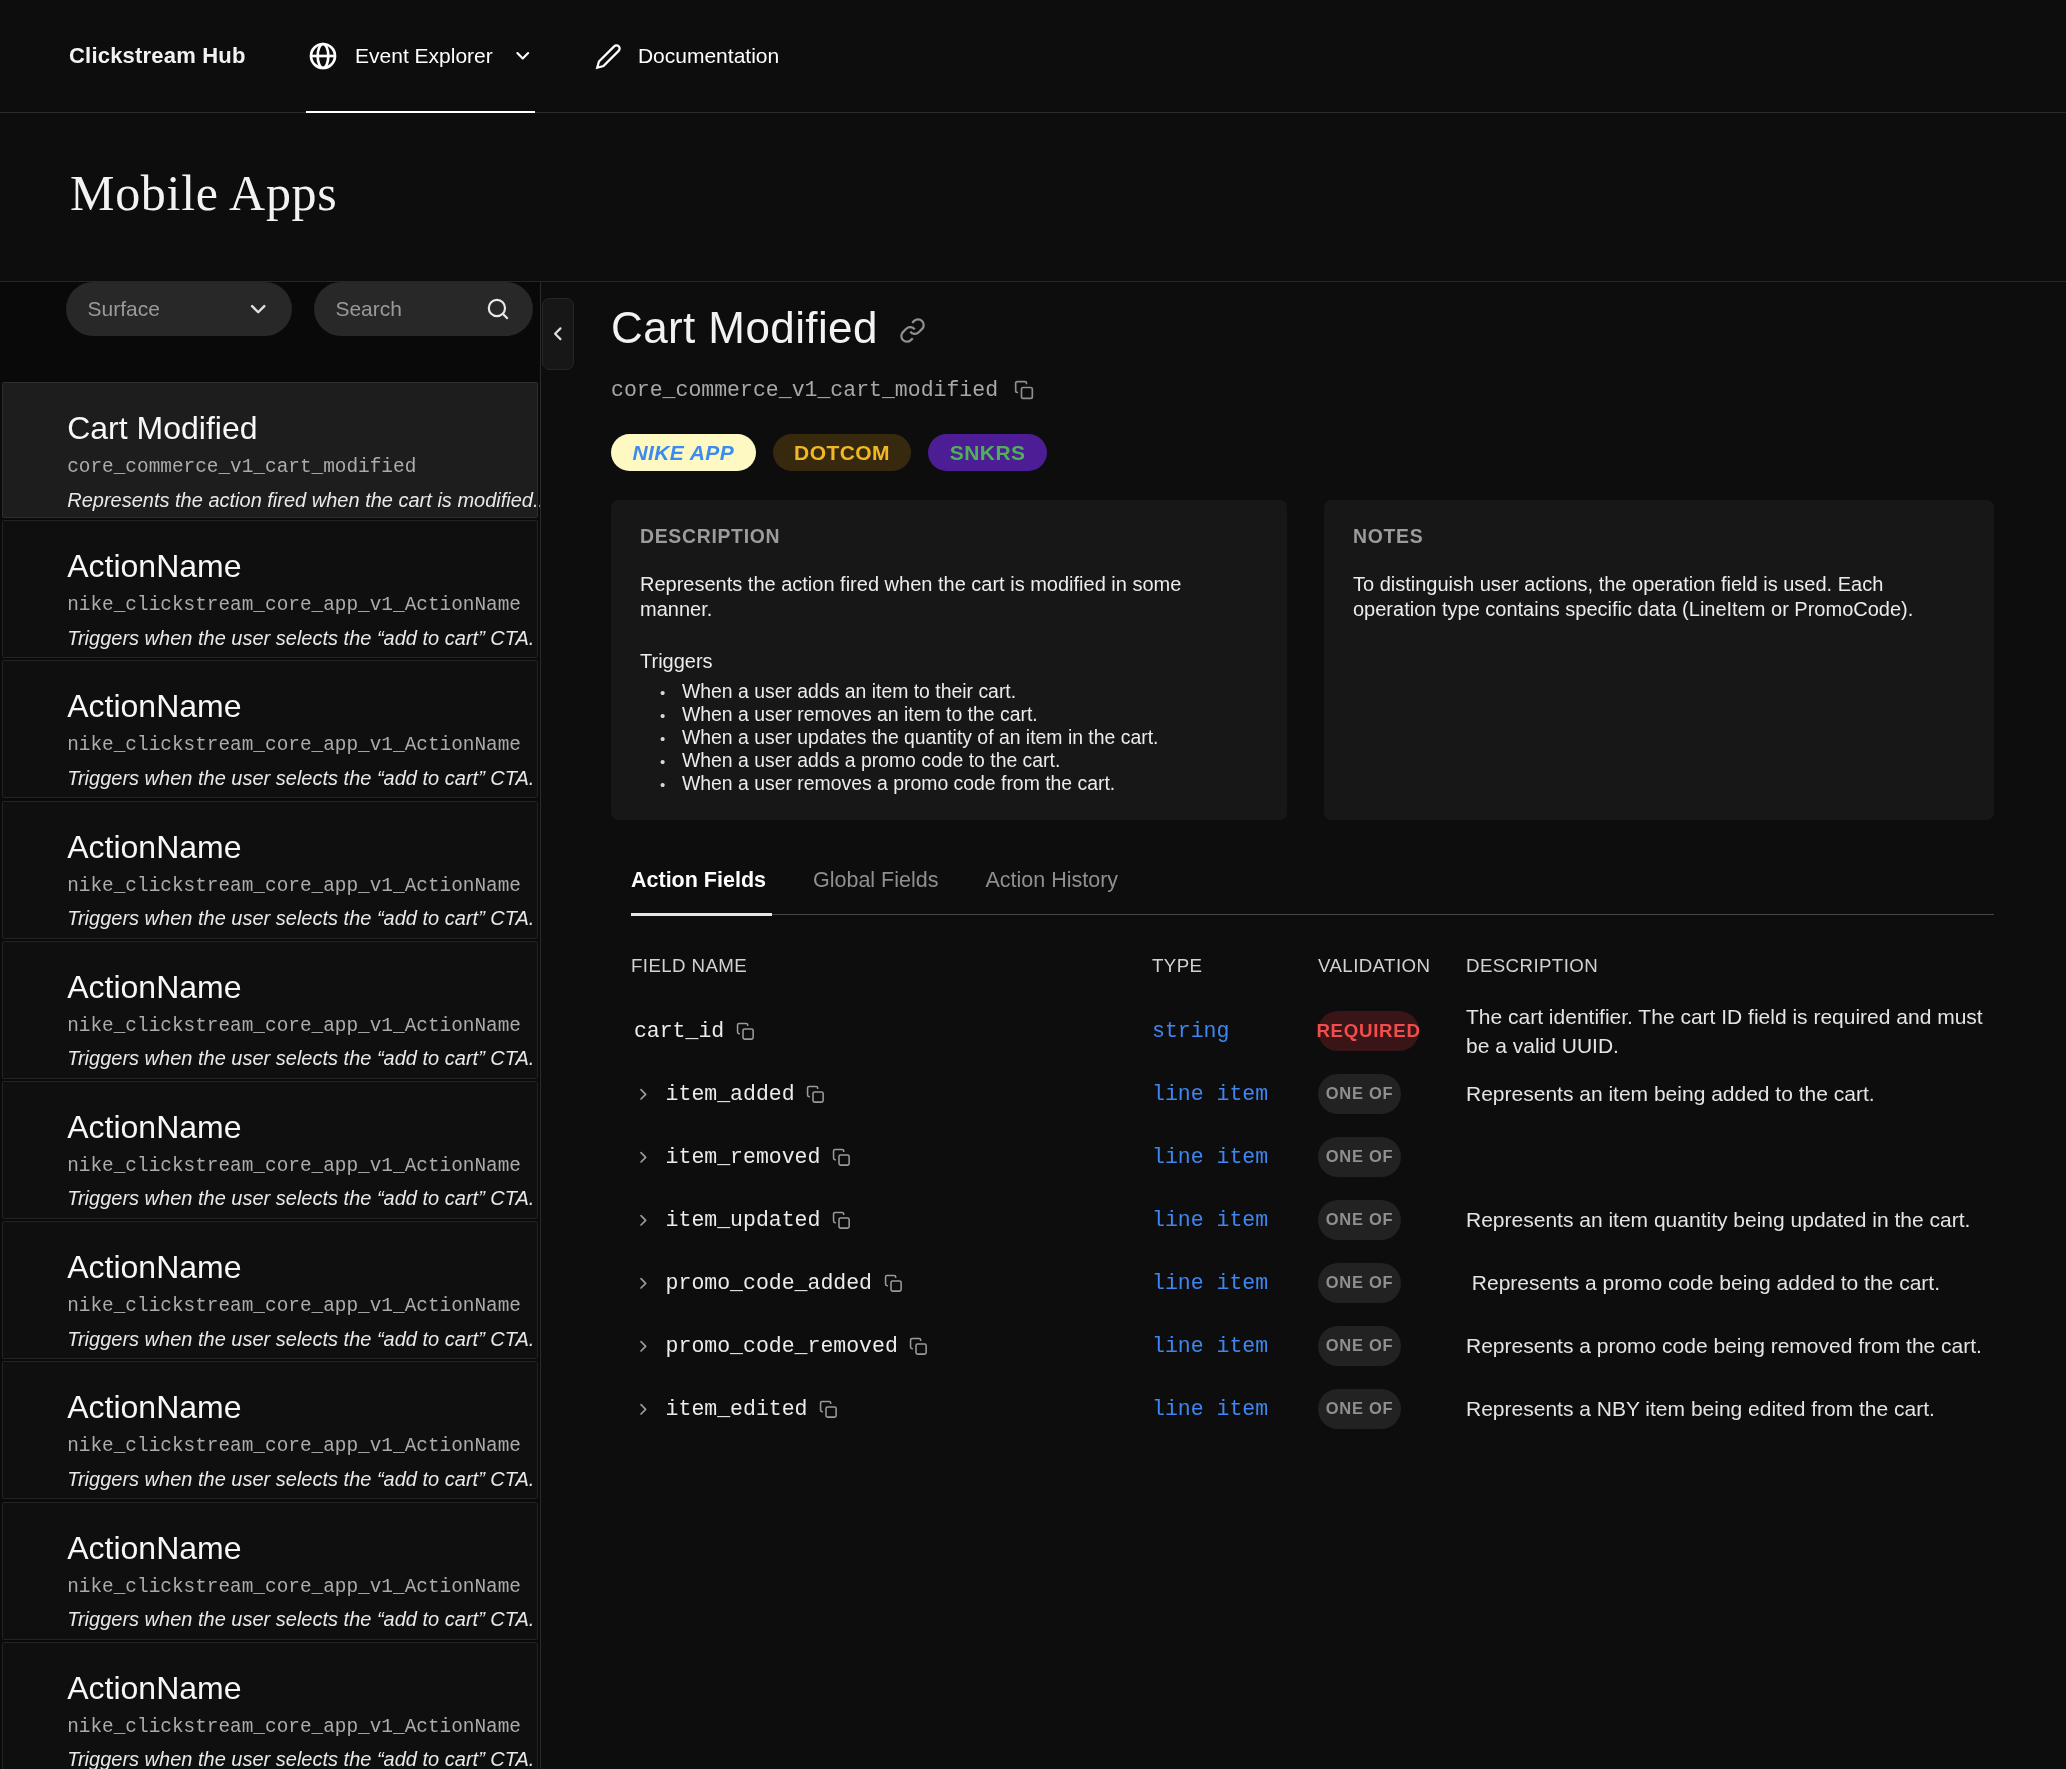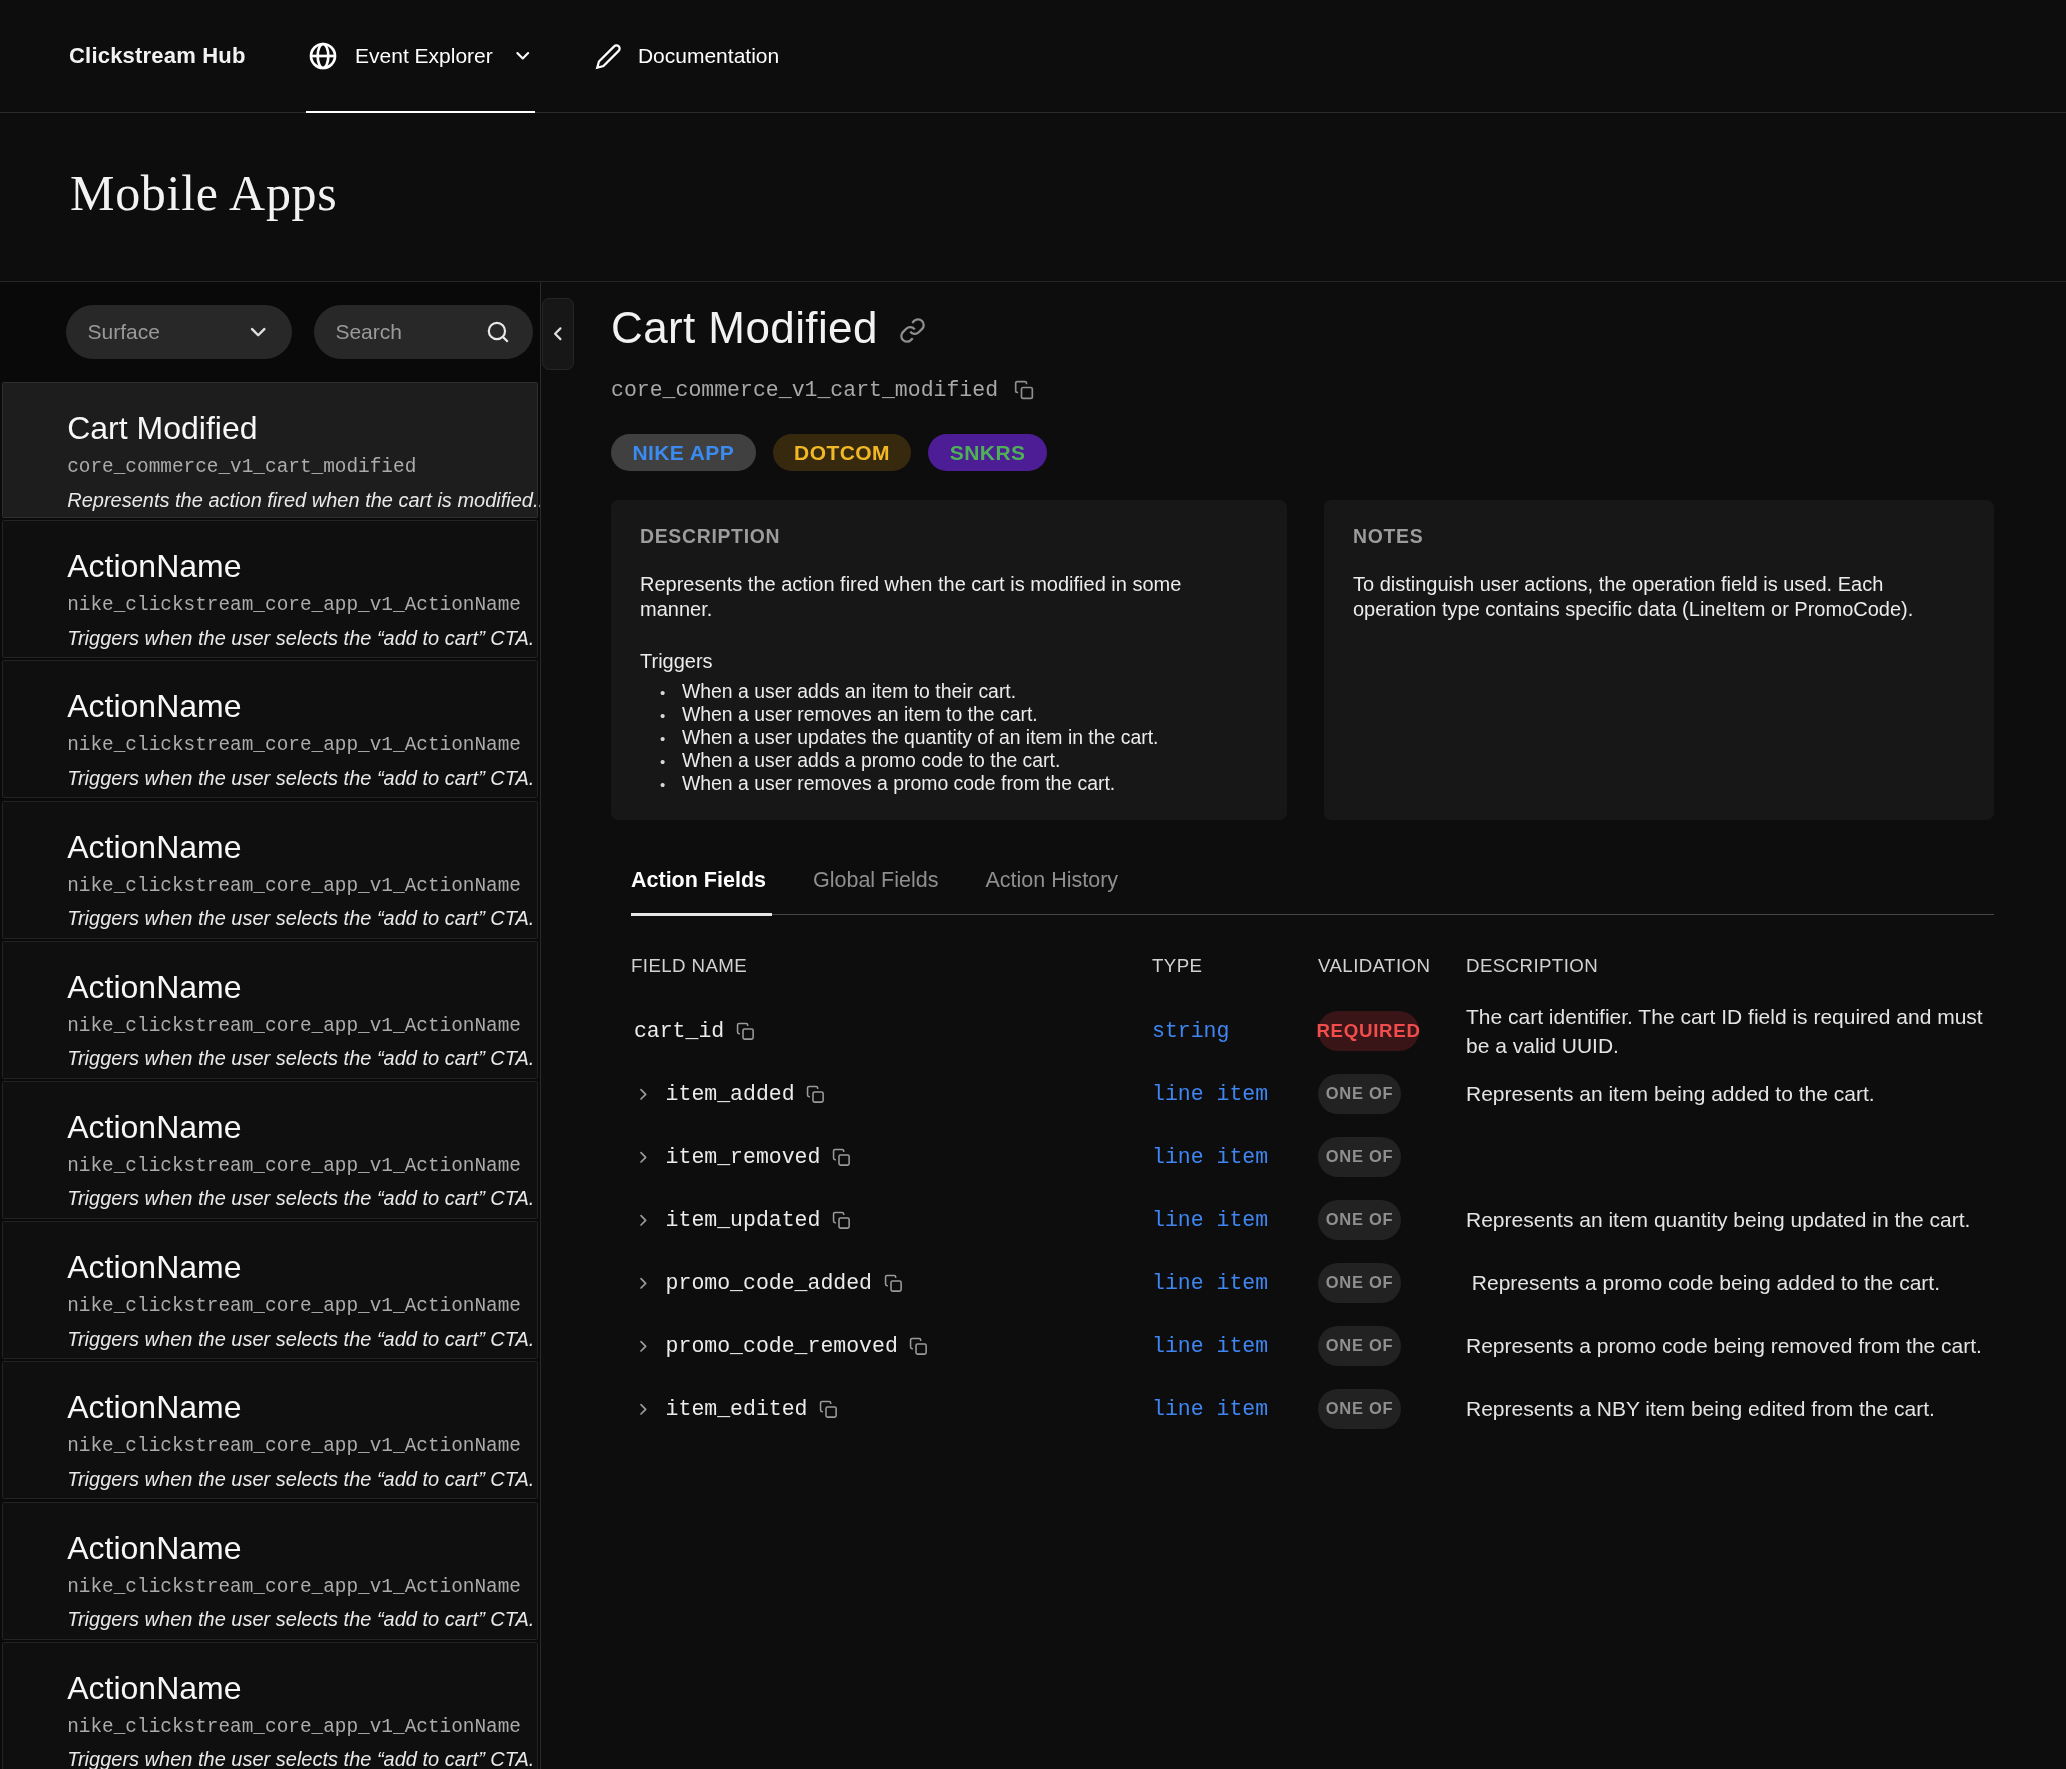--- a/index.html
+++ b/index.html
@@ -22,21 +22,21 @@
   .hero { height:169px; background:#0d0d0d; padding:32px 0 0 70px; border-bottom:1.4px solid #262626; }
   .hero h1 { font-family:"Liberation Serif","DejaVu Serif",serif; font-size:50px; font-weight:400;
     letter-spacing:0.7px; line-height:57px;margin-top:20px; }
   .hero p { margin-top:18.7px; font-size:21.5px; color:#c9c9c9; }
 
   
   .workspace { display:flex; height:1487px; position:relative; }
 
   
   .sidebar { width:541px; border-right:1.4px solid #2a2a2a; display:flex; flex-direction:column; background:#090909; }
-  .filterbar { height:100px; flex:none; display:flex; align-items:center; padding:0 7.2px 0 66px; gap:22px; }
+  .filterbar { height:100px; flex:none; display:flex; align-items:flex-start; padding:0 7.2px 0 66px; gap:22px; }
   .pill { height:54px; background:#282828; border-radius:27px; display:flex; align-items:center;
     padding:0 21.5px; color:#9a9a9a; font-size:21px; }
   .surface-pill { width:227px; justify-content:space-between; cursor:pointer; }
   .search-pill { width:220px; justify-content:space-between; }
   .search-pill input { background:transparent; border:none; outline:none; color:#e8e8e8;
     font-size:21px; width:143px; font-family:inherit; }
   .search-pill input::placeholder { color:#9a9a9a; }
 
   .event-list { flex:1; overflow:hidden; background:#0a0a0a; }
   .event-item { height:138px; background:#0f0f0f; border:0.7px solid #232323; border-radius:1.4px;
@@ -234,21 +234,21 @@
       <span class="event-id">core_commerce_v1_cart_modified</span>
       <span class="copy-icon">
         <svg width="20" height="20" viewBox="0 0 24 24" fill="none" stroke="currentColor" stroke-width="2">
           <rect x="9" y="9" width="13" height="13" rx="2"></rect>
           <path d="M5 15H4a2 2 0 0 1-2-2V4a2 2 0 0 1 2-2h9a2 2 0 0 1 2 2v1"></path>
         </svg>
       </span>
     </div>
 
     <div class="badge-row">
-      <span class="badge" style="color: rgb(59, 139, 240); background: #404040;">NIKE APP</span>
+      <span class="badge" style="color: rgb(59, 139, 240); background: #fef9c3; font-style: italic;">NIKE APP</span>
       <span class="badge" style="color: rgb(242, 183, 36); background: rgb(54, 41, 14);">DOTCOM</span>
       <span class="badge" style="color: rgb(79, 177, 87); background: #4c1d95;">SNKRS</span>
     </div>
 
     <div class="panels">
       <div class="panel desc">
         <div class="panel-heading">DESCRIPTION</div>
         <div class="panel-body">Represents the action fired when the cart is modified in some manner.</div>
         <div class="triggers-label">Triggers</div>
         <ul class="trigger-list">

